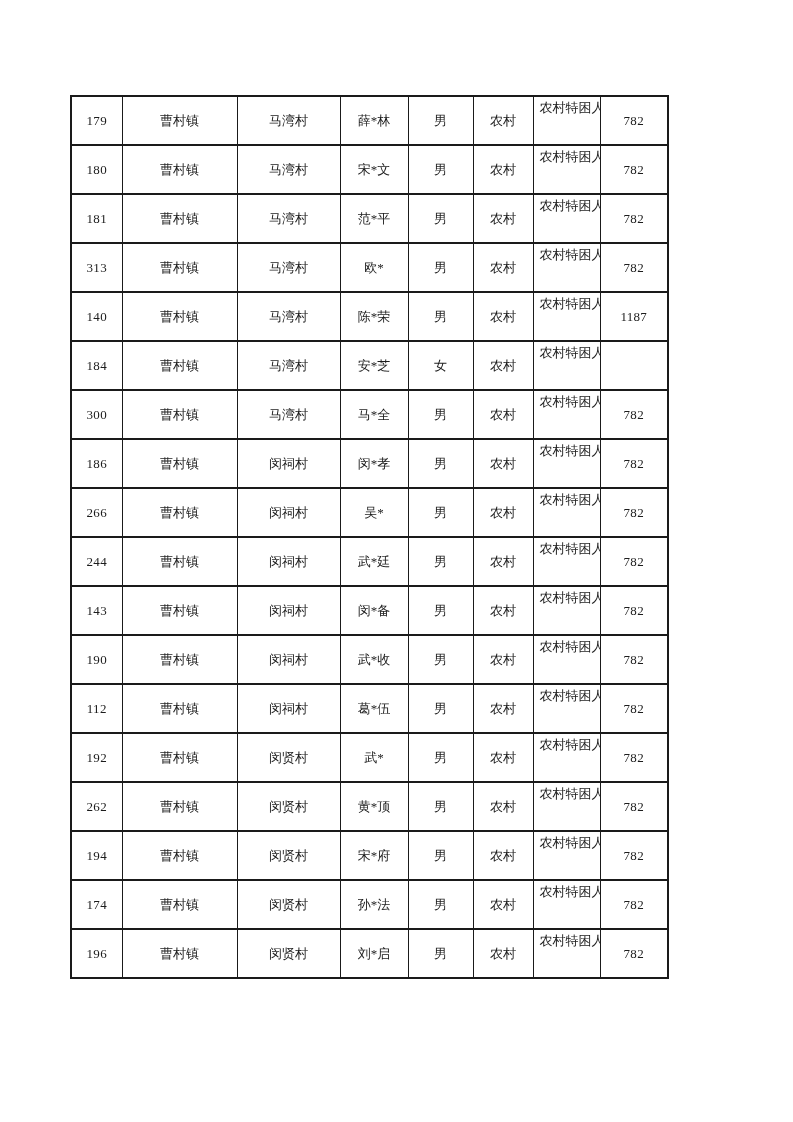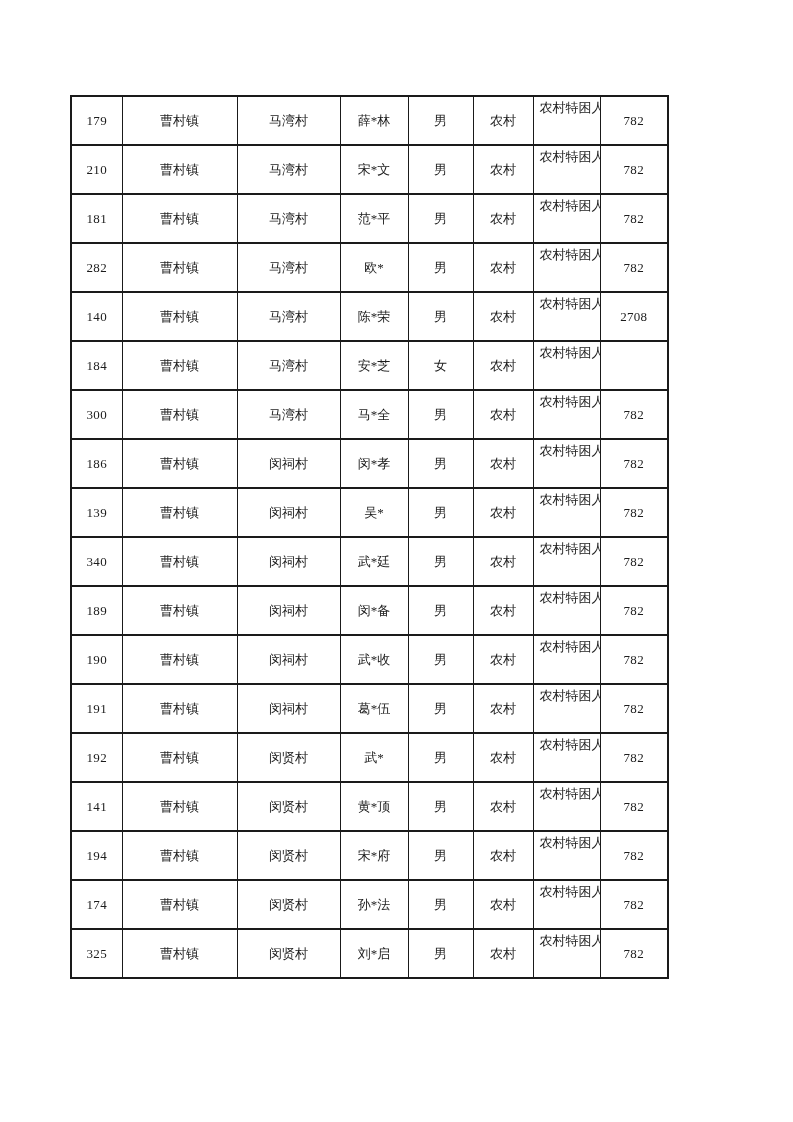--- a/index.html
+++ b/index.html
@@ -87,21 +87,21 @@
     <td class="c-name">薛*林</td>
     <td class="c-gender">男</td>
     <td class="c-area">农村</td>
     <td class="c-category">
       <div class="clip">农村特困人员分散供养</div>
     </td>
     <td class="c-amount">782</td>
   </tr>
 
   <tr>
-    <td class="c-index">210</td>
+    <td class="c-index">180</td>
     <td class="c-town">曹村镇</td>
     <td class="c-village">马湾村</td>
     <td class="c-name">宋*文</td>
     <td class="c-gender">男</td>
     <td class="c-area">农村</td>
     <td class="c-category">
       <div class="clip">农村特困人员分散供养</div>
     </td>
     <td class="c-amount">782</td>
   </tr>
@@ -113,21 +113,21 @@
     <td class="c-name">范*平</td>
     <td class="c-gender">男</td>
     <td class="c-area">农村</td>
     <td class="c-category">
       <div class="clip">农村特困人员分散供养</div>
     </td>
     <td class="c-amount">782</td>
   </tr>
 
   <tr>
-    <td class="c-index">282</td>
+    <td class="c-index">313</td>
     <td class="c-town">曹村镇</td>
     <td class="c-village">马湾村</td>
     <td class="c-name">欧*</td>
     <td class="c-gender">男</td>
     <td class="c-area">农村</td>
     <td class="c-category">
       <div class="clip">农村特困人员分散供养</div>
     </td>
     <td class="c-amount">782</td>
   </tr>
@@ -135,21 +135,21 @@
   <tr>
     <td class="c-index">140</td>
     <td class="c-town">曹村镇</td>
     <td class="c-village">马湾村</td>
     <td class="c-name">陈*荣</td>
     <td class="c-gender">男</td>
     <td class="c-area">农村</td>
     <td class="c-category">
       <div class="clip">农村特困人员分散供养</div>
     </td>
-    <td class="c-amount">2708</td>
+    <td class="c-amount">1187</td>
   </tr>
 
   <tr>
     <td class="c-index">184</td>
     <td class="c-town">曹村镇</td>
     <td class="c-village">马湾村</td>
     <td class="c-name">安*芝</td>
     <td class="c-gender">女</td>
     <td class="c-area">农村</td>
     <td class="c-category">
@@ -178,47 +178,47 @@
     <td class="c-name">闵*孝</td>
     <td class="c-gender">男</td>
     <td class="c-area">农村</td>
     <td class="c-category">
       <div class="clip">农村特困人员分散供养</div>
     </td>
     <td class="c-amount">782</td>
   </tr>
 
   <tr>
-    <td class="c-index">139</td>
+    <td class="c-index">266</td>
     <td class="c-town">曹村镇</td>
     <td class="c-village">闵祠村</td>
     <td class="c-name">吴*</td>
     <td class="c-gender">男</td>
     <td class="c-area">农村</td>
     <td class="c-category">
       <div class="clip">农村特困人员分散供养</div>
     </td>
     <td class="c-amount">782</td>
   </tr>
 
   <tr>
-    <td class="c-index">340</td>
+    <td class="c-index">244</td>
     <td class="c-town">曹村镇</td>
     <td class="c-village">闵祠村</td>
     <td class="c-name">武*廷</td>
     <td class="c-gender">男</td>
     <td class="c-area">农村</td>
     <td class="c-category">
       <div class="clip">农村特困人员分散供养</div>
     </td>
     <td class="c-amount">782</td>
   </tr>
 
   <tr>
-    <td class="c-index">189</td>
+    <td class="c-index">143</td>
     <td class="c-town">曹村镇</td>
     <td class="c-village">闵祠村</td>
     <td class="c-name">闵*备</td>
     <td class="c-gender">男</td>
     <td class="c-area">农村</td>
     <td class="c-category">
       <div class="clip">农村特困人员分散供养</div>
     </td>
     <td class="c-amount">782</td>
   </tr>
@@ -230,21 +230,21 @@
     <td class="c-name">武*收</td>
     <td class="c-gender">男</td>
     <td class="c-area">农村</td>
     <td class="c-category">
       <div class="clip">农村特困人员分散供养</div>
     </td>
     <td class="c-amount">782</td>
   </tr>
 
   <tr>
-    <td class="c-index">191</td>
+    <td class="c-index">112</td>
     <td class="c-town">曹村镇</td>
     <td class="c-village">闵祠村</td>
     <td class="c-name">葛*伍</td>
     <td class="c-gender">男</td>
     <td class="c-area">农村</td>
     <td class="c-category">
       <div class="clip">农村特困人员分散供养</div>
     </td>
     <td class="c-amount">782</td>
   </tr>
@@ -256,21 +256,21 @@
     <td class="c-name">武*</td>
     <td class="c-gender">男</td>
     <td class="c-area">农村</td>
     <td class="c-category">
       <div class="clip">农村特困人员分散供养</div>
     </td>
     <td class="c-amount">782</td>
   </tr>
 
   <tr>
-    <td class="c-index">141</td>
+    <td class="c-index">262</td>
     <td class="c-town">曹村镇</td>
     <td class="c-village">闵贤村</td>
     <td class="c-name">黄*顶</td>
     <td class="c-gender">男</td>
     <td class="c-area">农村</td>
     <td class="c-category">
       <div class="clip">农村特困人员分散供养</div>
     </td>
     <td class="c-amount">782</td>
   </tr>
@@ -295,21 +295,21 @@
     <td class="c-name">孙*法</td>
     <td class="c-gender">男</td>
     <td class="c-area">农村</td>
     <td class="c-category">
       <div class="clip">农村特困人员分散供养</div>
     </td>
     <td class="c-amount">782</td>
   </tr>
 
   <tr>
-    <td class="c-index">325</td>
+    <td class="c-index">196</td>
     <td class="c-town">曹村镇</td>
     <td class="c-village">闵贤村</td>
     <td class="c-name">刘*启</td>
     <td class="c-gender">男</td>
     <td class="c-area">农村</td>
     <td class="c-category">
       <div class="clip">农村特困人员分散供养</div>
     </td>
     <td class="c-amount">782</td>
   </tr>

